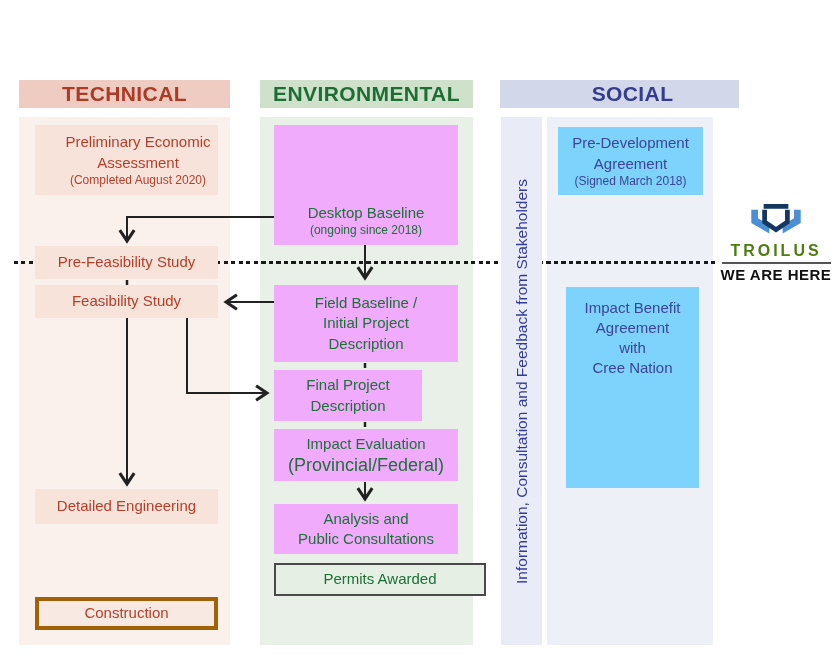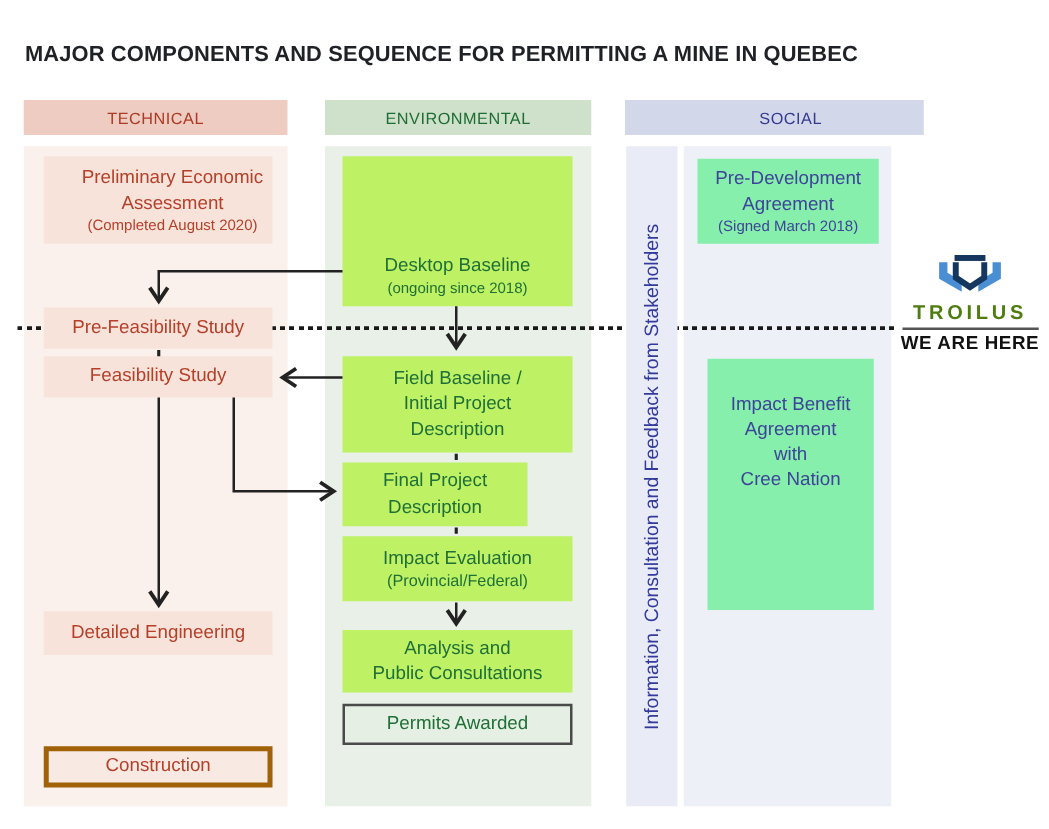--- a/index.html
+++ b/index.html
@@ -7,21 +7,21 @@
     position:relative;width:839px;height:663px;background:#ffffff;
     font-family:"Liberation Sans", sans-serif;overflow:hidden;
   }
   .title{
     position:absolute;left:20px;top:33px;width:760px;
     font-size:17.5px;font-weight:700;color:#1e2126;letter-spacing:.1px;
   }
   
   .hdr{
     position:absolute;top:80px;height:28px;display:flex;align-items:center;justify-content:center;
-    font-size:13px;font-weight:400;letter-spacing:.4px;z-index:2;
+    font-size:21px;font-weight:700;letter-spacing:.4px;z-index:2;
   }
   .hdr.tech{left:19px;width:211px;background:#eeccc2;color:#ad3a24;}
   .hdr.env{left:260px;width:213px;background:#cfe0cb;color:#1d6e33;}
   .hdr.soc{left:500px;width:213px;background:#d2d7e9;color:#343b91;padding-left:26px;}
   
   .col{position:absolute;top:117px;height:528px;z-index:1;}
   .col.tech{left:19px;width:211px;background:#faf0ec;}
   .col.env{left:260px;width:213px;background:#e9f0e7;}
   .col.soc{left:547px;width:166px;background:#eef0f8;}
   
@@ -39,47 +39,46 @@
     background:repeating-linear-gradient(90deg,#191919 0 4px,transparent 4px 7.5px);
   }
   
   .box{
     position:absolute;z-index:3;display:flex;flex-direction:column;align-items:center;justify-content:center;
     text-align:center;line-height:1.34;font-size:15px;box-sizing:border-box;
   }
   .box .lbl{white-space:pre-line;}
   .box .note{font-size:12px;line-height:1.25;}
   .box.t{background:#f8e3db;color:#b5402a;}
-  .box.e{background:#bef264;color:#1f7038;}
-  .box.s{background:#86efac;color:#3d4499;align-items:center;}
+  .box.e{background:#f0abfc;color:#1f7038;}
+  .box.s{background:#7dd3fc;color:#3d4499;align-items:center;}
   .box.outlined-t{background:#f8eae3;border:4px solid #a16207;}
   .box.outlined-e{background:#e6efe3;border:2px solid #4a4a4a;}
   .box.bottom{justify-content:flex-end;padding-bottom:7px;}
-  .box.top{justify-content:flex-start;padding-top:27px;}
+  .box.top{justify-content:flex-start;padding-top:11px;}
   
   .arrows{position:absolute;left:0;top:0;width:839px;height:663px;z-index:4;pointer-events:none;}
   
   .brandblock{position:absolute;left:716px;top:204px;width:120px;height:84px;z-index:3;}
   .brandlogo{position:absolute;left:50%;transform:translateX(-50%);top:0;}
   .brandname{
     position:absolute;left:0;top:38px;width:100%;text-align:center;
     font-size:16px;font-weight:700;letter-spacing:3px;color:#4d7c0f;
   }
   .brandline{position:absolute;left:6px;top:58px;width:109px;border-top:2px solid #555;}
   .brandcaption{
     position:absolute;left:0;top:62px;width:100%;text-align:center;
     font-size:15px;font-weight:700;letter-spacing:.5px;color:#111;
   }
 </style>
 </head>
 <body>
 
 <div class="canvas">
 
-  <div class="title">MAJOR COMPONENTS AND SEQUENCE FOR PERMITTING A MINE IN QUEBEC</div>
 
   <div class="hdr tech">TECHNICAL</div>
   <div class="hdr env">ENVIRONMENTAL</div>
   <div class="hdr soc">SOCIAL</div>
 
   <div class="col tech"></div>
   <div class="col env"></div>
   <div class="col soc"></div>
 
   <div class="nowline"></div>
@@ -114,27 +113,27 @@
     <span class="lbl">Field Baseline /
 Initial Project
 Description</span>
   </div>
   <div class="box e" style="left:274px;top:370px;width:148px;height:51px;">
     <span class="lbl">Final Project
 Description</span>
   </div>
   <div class="box e" style="left:274px;top:429px;width:184px;height:52px;">
     <span class="lbl">Impact Evaluation</span>
-    <span class="note" style="font-size:13px;">(Provincial/Federal)</span>
+    <span class="note" style="font-size:18px;">(Provincial/Federal)</span>
   </div>
   <div class="box e" style="left:274px;top:504px;width:184px;height:50px;">
     <span class="lbl">Analysis and
 Public Consultations</span>
   </div>
-  <div class="box e outlined-e" style="left:274px;top:563px;width:184px;height:33px;">
+  <div class="box e outlined-e" style="left:274px;top:563px;width:212px;height:33px;">
     <span class="lbl">Permits Awarded</span>
   </div>
 
   <div class="box s" style="left:558px;top:127px;width:145px;height:68px;">
     <span class="lbl">Pre-Development
 Agreement</span>
     <span class="note">(Signed March 2018)</span>
   </div>
   <div class="box s top" style="left:566px;top:287px;width:133px;height:201px;">
     <span class="lbl">Impact Benefit

